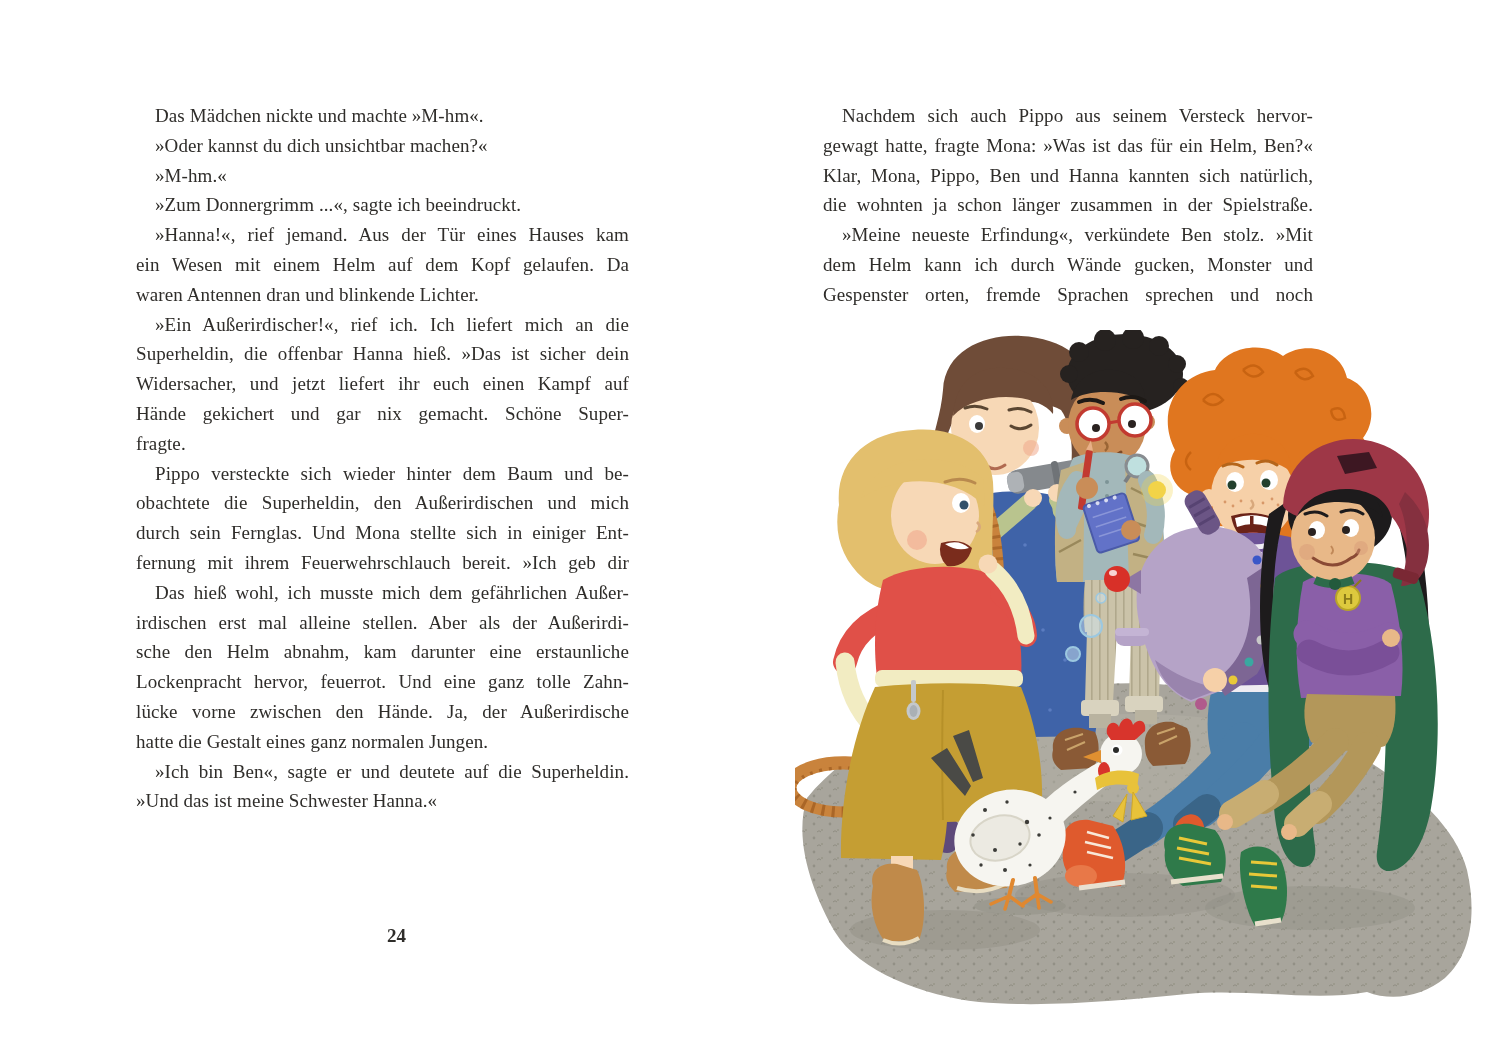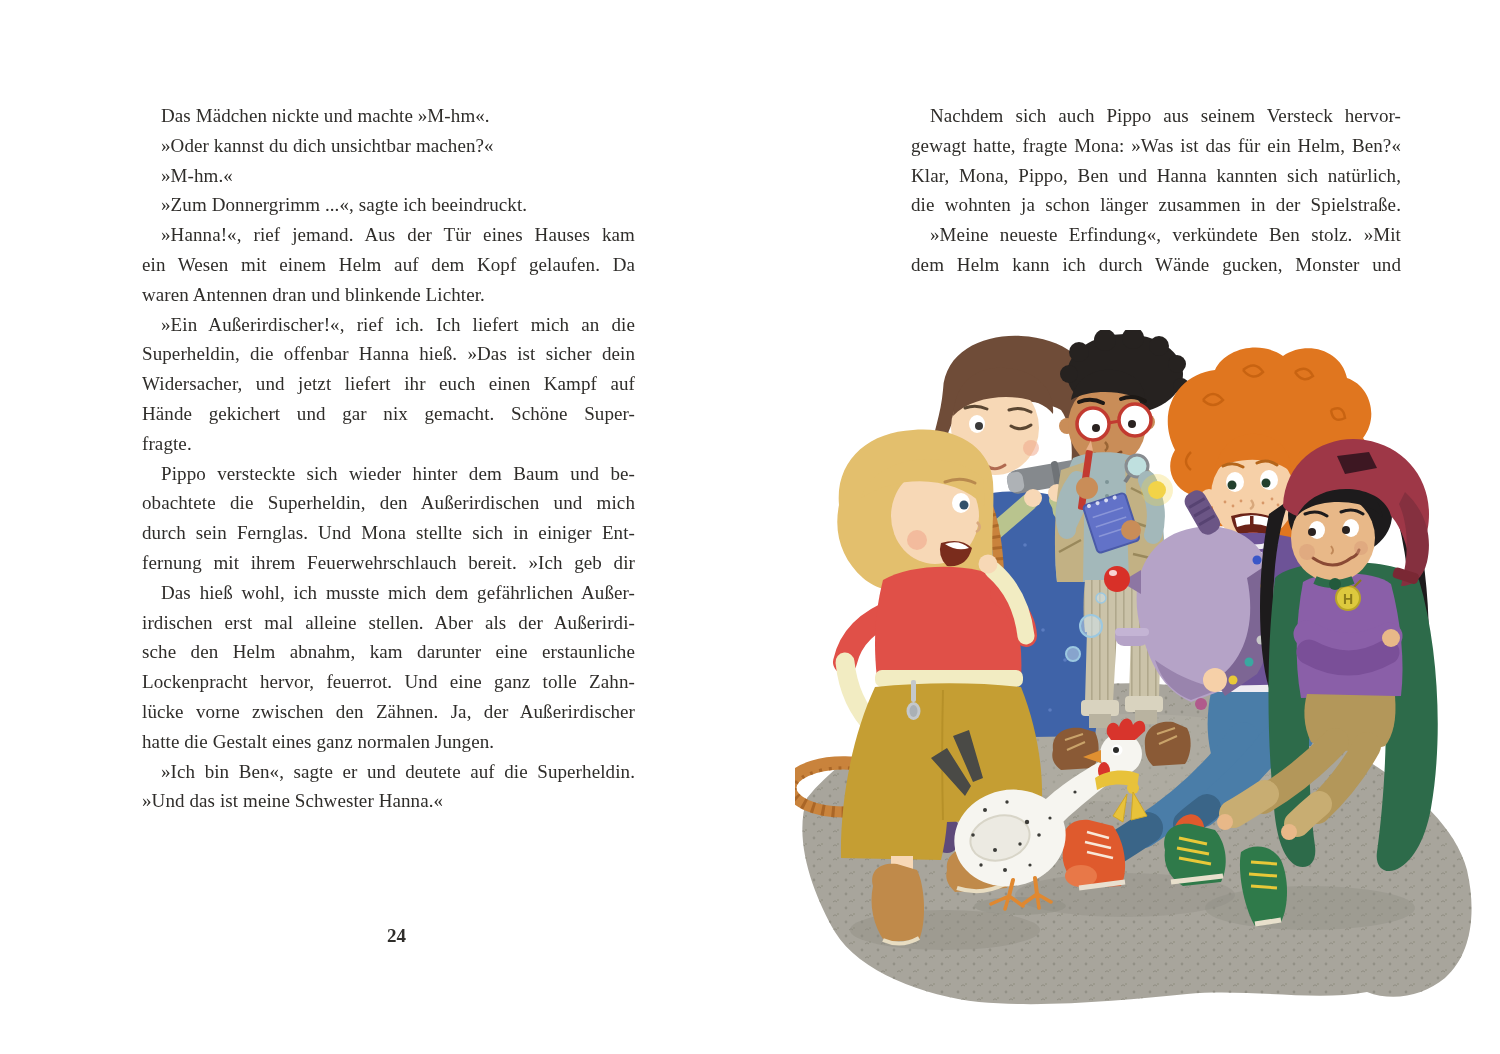--- a/index.html
+++ b/index.html
@@ -1,21 +1,21 @@
 <!DOCTYPE html>
 <html><head>
 <meta charset="utf-8">
 <style>
   html,body{margin:0;padding:0;background:#ffffff;}
   body{position:relative;width:1500px;height:1054px;overflow:hidden;
        font-family:"Liberation Serif","DejaVu Serif",serif;color:#2f2d2a;}
   .page-text{position:absolute;top:101px;font-size:19px;line-height:29.8px;
              letter-spacing:.1px;}
-  #left-text{left:142px;width:493px;}
-  #right-text{left:911px;width:490px;}
+  #left-text{left:136px;width:493px;}
+  #right-text{left:823px;width:490px;}
   .line{height:29.8px;white-space:normal;overflow:visible;text-align:left;}
   .line.just{text-align:justify;text-align-last:justify;-moz-text-align-last:justify;}
   .line.ind{padding-left:19px;}
   #page-number{position:absolute;left:150px;width:493px;top:925px;
                text-align:center;font-size:19px;font-weight:bold;}
   #illustration-box{position:absolute;left:795px;top:330px;width:690px;height:690px;}
 </style>
 </head>
 <body>
 
@@ -35,35 +35,36 @@
       <div class="line just">Hände gekichert und gar nix gemacht. Schöne Super-</div>
       <div class="line">fragte.</div>
       <div class="line ind just">Pippo versteckte sich wieder hinter dem Baum und be-</div>
       <div class="line just">obachtete die Superheldin, den Außerirdischen und mich</div>
       <div class="line just">durch sein Fernglas. Und Mona stellte sich in einiger Ent-</div>
       <div class="line just">fernung mit ihrem Feuerwehrschlauch bereit. »Ich geb dir</div>
       <div class="line ind just">Das hieß wohl, ich musste mich dem gefährlichen Außer-</div>
       <div class="line just">irdischen erst mal alleine stellen. Aber als der Außerirdi-</div>
       <div class="line just">sche den Helm abnahm, kam darunter eine erstaunliche</div>
       <div class="line just">Lockenpracht hervor, feuerrot. Und eine ganz tolle Zahn-</div>
-      <div class="line just">lücke vorne zwischen den Zähnen. Ja, der Außerirdischer</div>
+      <div class="line just">lücke vorne zwischen den Hände. Ja, der Außerirdische</div>
       <div class="line">hatte die Gestalt eines ganz normalen Jungen.</div>
       <div class="line ind just">»Ich bin Ben«, sagte er und deutete auf die Superheldin.</div>
       <div class="line">»Und das ist meine Schwester Hanna.«</div>
     </div>
 
   <div id="page-number">24</div>
 
   <div id="right-text" class="page-text">
       <div class="line ind just">Nachdem sich auch Pippo aus seinem Versteck hervor-</div>
       <div class="line just">gewagt hatte, fragte Mona: »Was ist das für ein Helm, Ben?«</div>
       <div class="line just">Klar, Mona, Pippo, Ben und Hanna kannten sich natürlich,</div>
       <div class="line just">die wohnten ja schon länger zusammen in der Spielstraße.</div>
       <div class="line ind just">»Meine neueste Erfindung«, verkündete Ben stolz. »Mit</div>
       <div class="line just">dem Helm kann ich durch Wände gucken, Monster und</div>
+      <div class="line just">Gespenster orten, fremde Sprachen sprechen und noch</div>
     </div>
 
   <div id="illustration-box">
   <svg width="690" height="690" viewBox="0 0 690 690">
     <defs>
       <pattern id="stip" width="16" height="14" patternUnits="userSpaceOnUse">
         <circle cx="3" cy="4" r="1.4" fill="#8e8c82"></circle>
         <circle cx="11" cy="10" r="1.1" fill="#969486"></circle>
         <path d="M6 12 q2 -2.5 4 0" stroke="#8a887c" fill="none" stroke-width="1"></path>
       </pattern>

